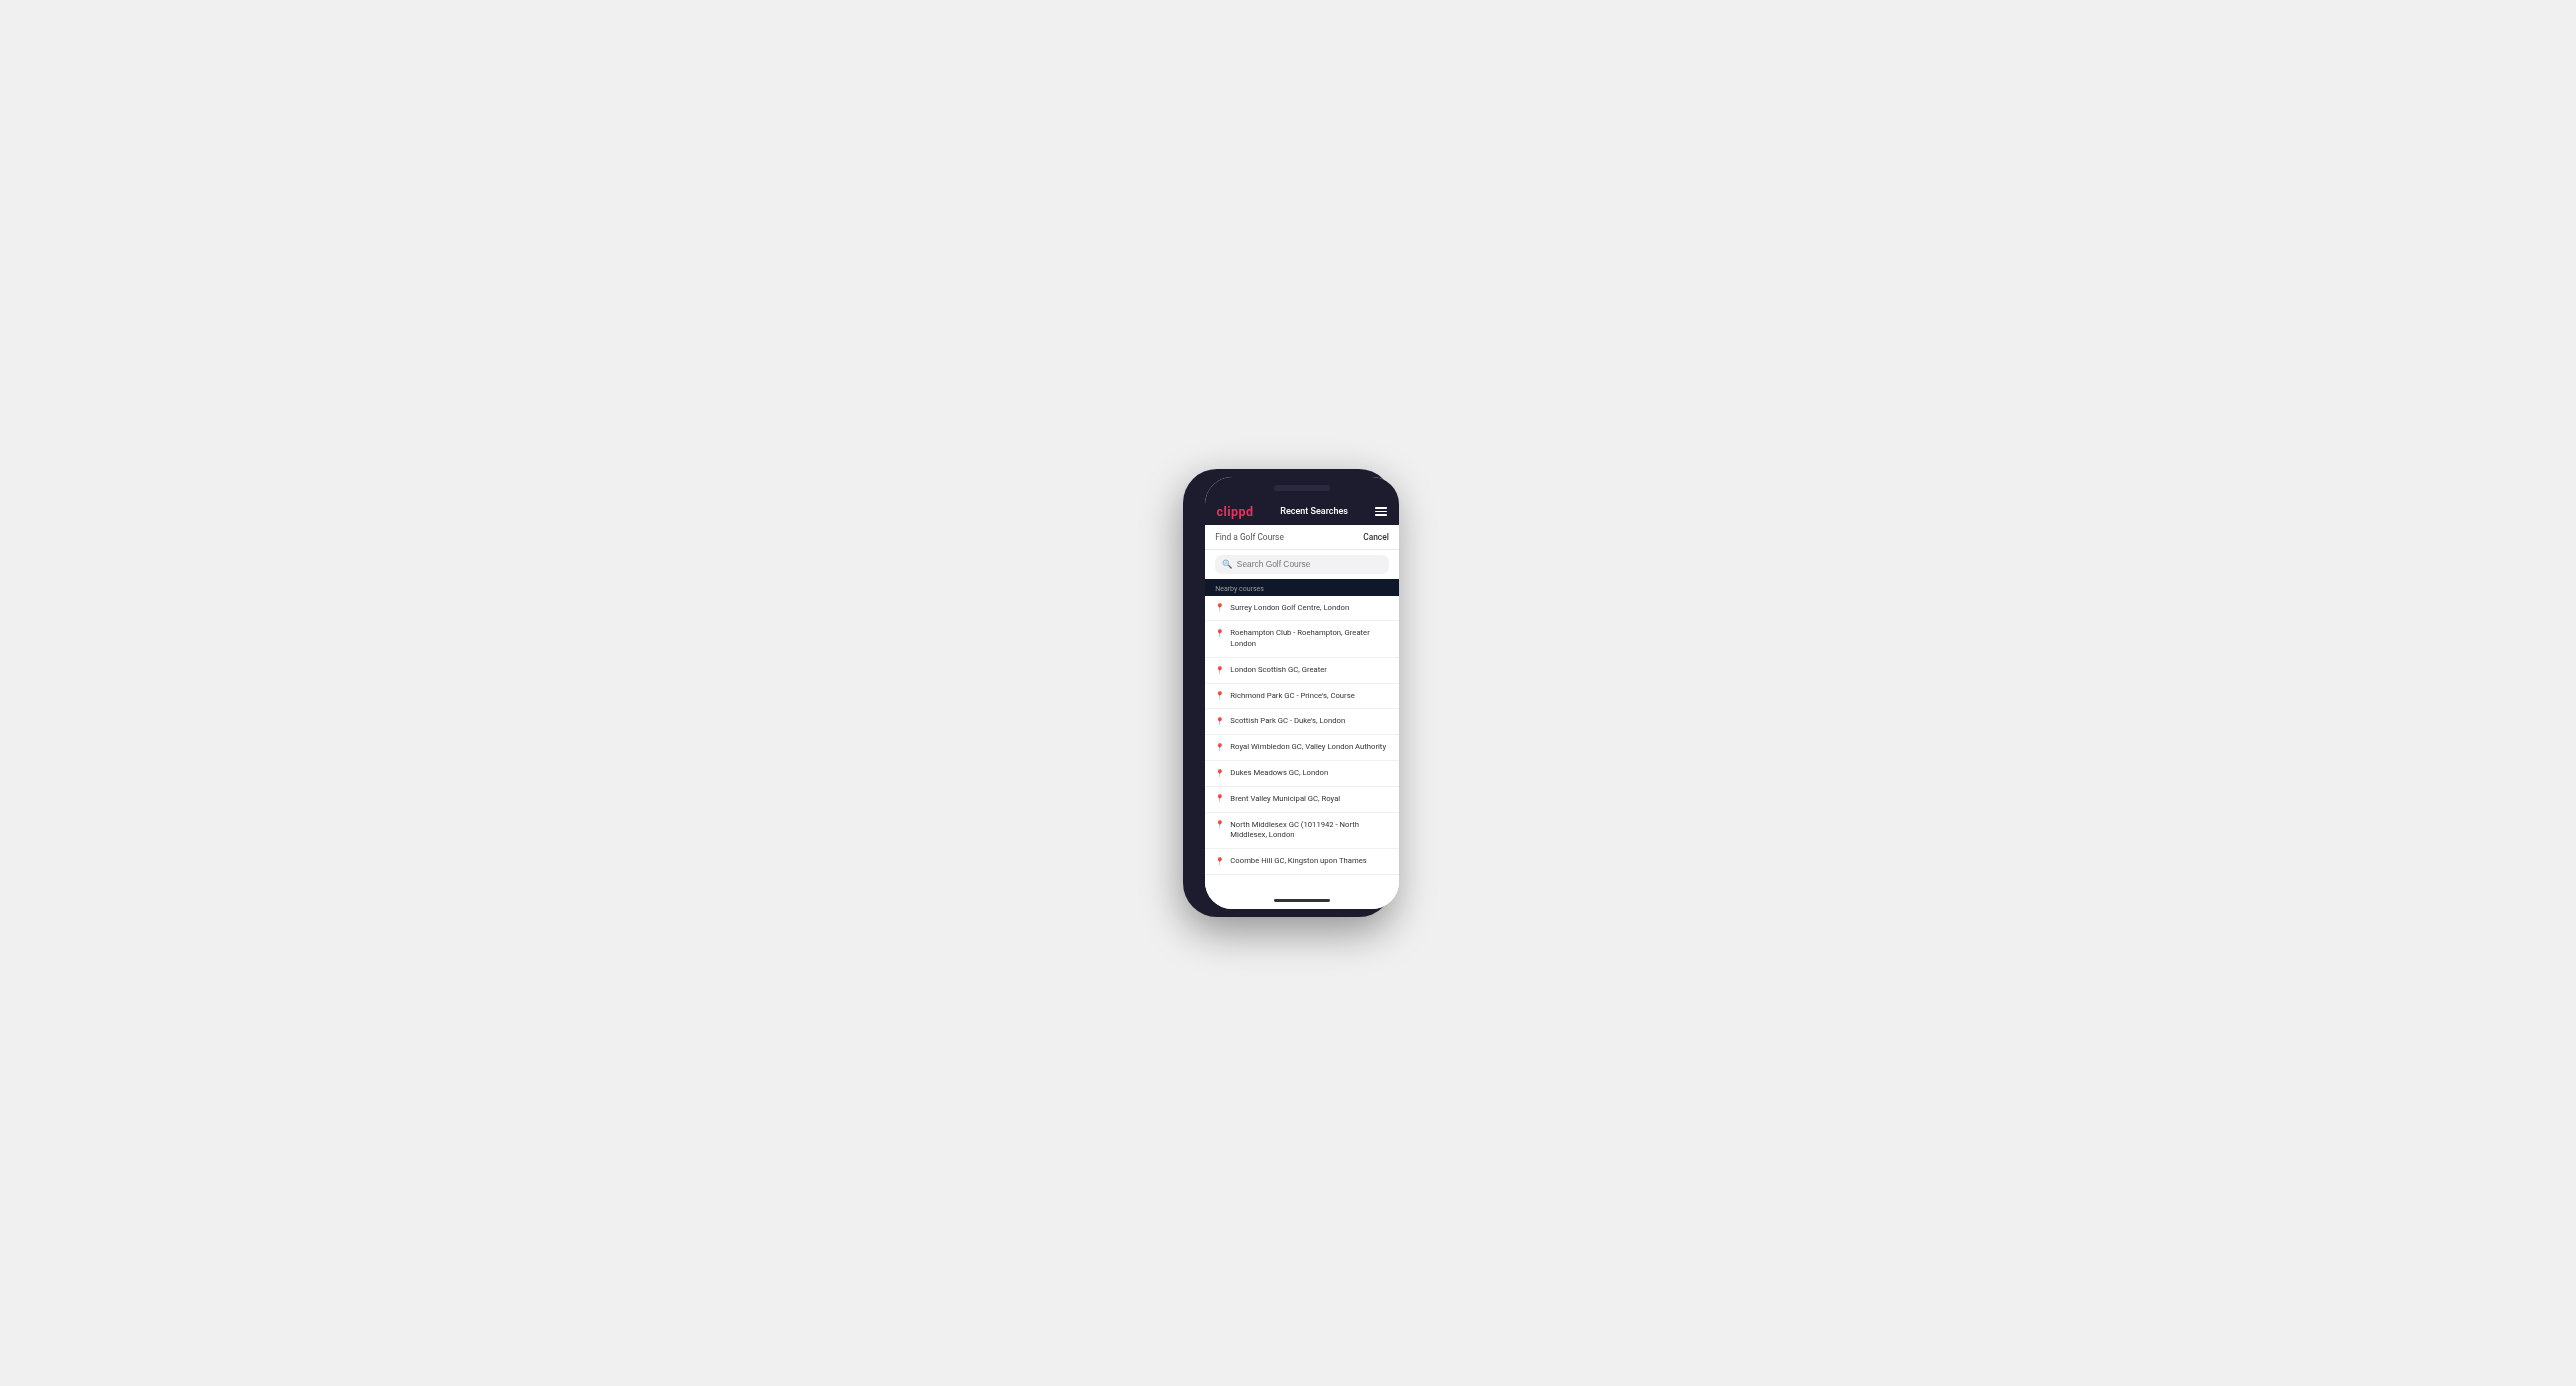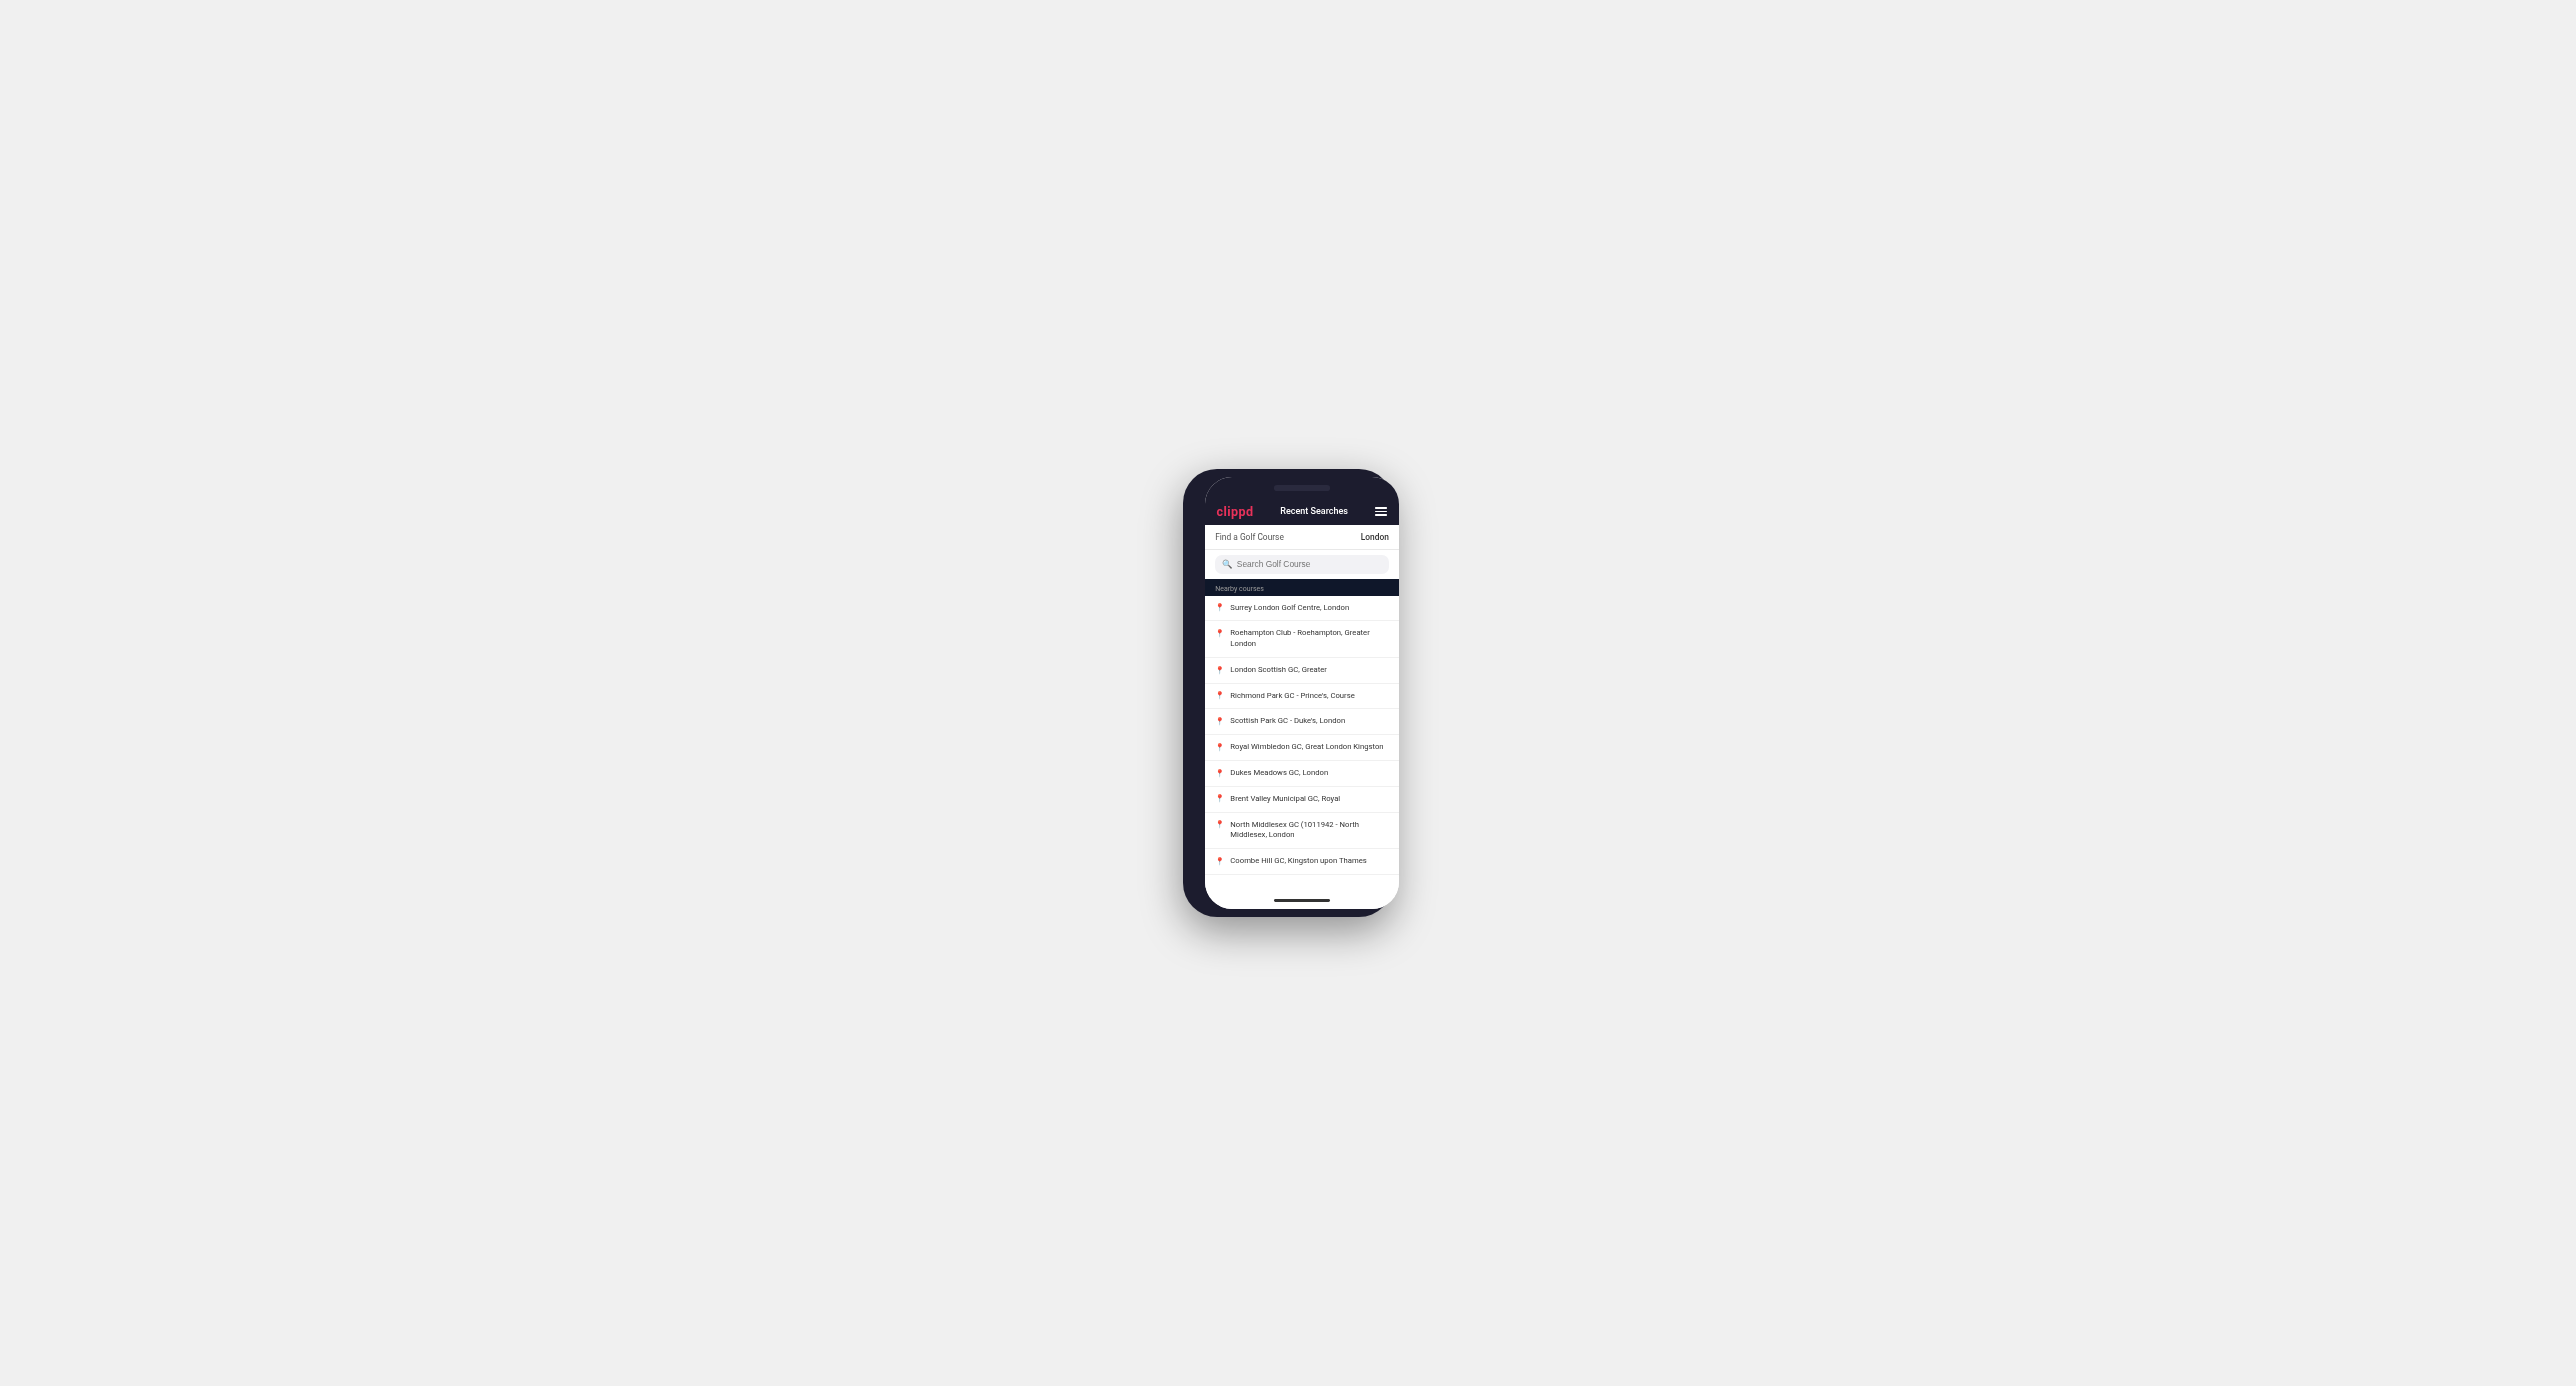--- a/index.html
+++ b/index.html
@@ -227,21 +227,21 @@
         <span></span>
         <span></span>
         <span></span>
       </div>
     </div>
 
     <div class="content">
 
       <div class="find-bar">
         <span class="find-bar-title">Find a Golf Course</span>
-        <span class="find-bar-cancel">London</span>
+        <span class="find-bar-cancel">Cancel</span>
       </div>
 
       <div class="search-container">
         <div class="search-input-wrapper">
           <span class="search-icon">🔍</span>
           <input class="search-input" type="text" readonly="" placeholder="Search Golf Course" style="">
         </div>
       </div>
 
       <div class="nearby-label">Nearby courses</div>
@@ -263,21 +263,21 @@
           <div class="course-item">
             <span class="pin-icon">📍</span>
             <span class="course-name">Richmond Park GC - Prince's, Course</span>
           </div>
           <div class="course-item">
             <span class="pin-icon">📍</span>
             <span class="course-name">Scottish Park GC - Duke's, London</span>
           </div>
           <div class="course-item">
             <span class="pin-icon">📍</span>
-            <span class="course-name">Royal Wimbledon GC, Great London Kingston</span>
+            <span class="course-name">Royal Wimbledon GC, Valley London Authority</span>
           </div>
           <div class="course-item">
             <span class="pin-icon">📍</span>
             <span class="course-name">Dukes Meadows GC, London</span>
           </div>
           <div class="course-item">
             <span class="pin-icon">📍</span>
             <span class="course-name">Brent Valley Municipal GC, Royal</span>
           </div>
           <div class="course-item">

